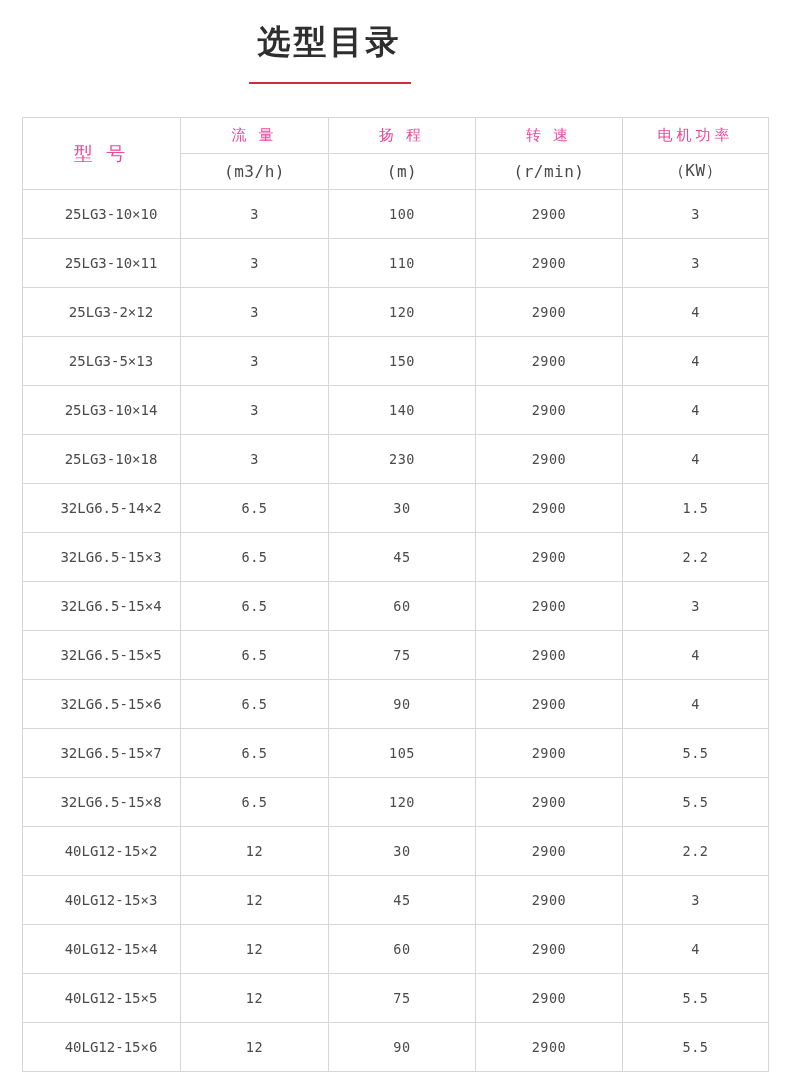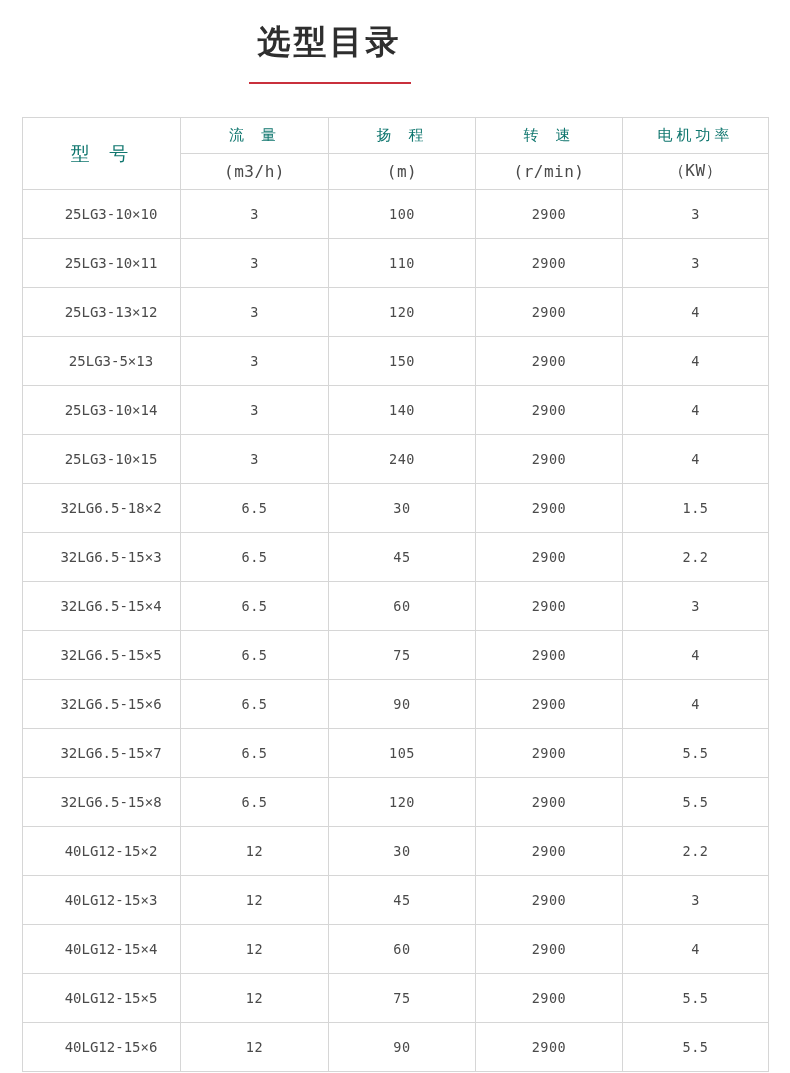--- a/index.html
+++ b/index.html
@@ -49,24 +49,24 @@
     border: 1px solid #d6d6d6;
     text-align: center;
     font-weight: normal;
     color: #4a4a4a;
     font-family: "DejaVu Sans Mono", monospace;
     font-size: 13.5px;
     letter-spacing: 0.5px;
   }
   table.spec th {
     height: 33px;
-    font-family: Liberation Mono, monospace;
+    font-family: Liberation Sans, sans-serif;
     font-size: 15px;
     letter-spacing: 4px;
-    color: #0f766e;
+    color: #ec4899;
   }
   table.spec th.model-head {
     font-size: 19px;
     letter-spacing: 4px;
     vertical-align: middle;
   }
   table.spec td.unit {
     height: 33px;
     font-size: 16px;
     color: #4a4a4a;
@@ -128,49 +128,49 @@
             <td class="cell">3</td>
           </tr>
           <tr>
             <td class="cell model">25LG3-10×11</td>
             <td class="cell">3</td>
             <td class="cell">110</td>
             <td class="cell">2900</td>
             <td class="cell">3</td>
           </tr>
           <tr>
-            <td class="cell model">25LG3-13×12</td>
+            <td class="cell model">25LG3-2×12</td>
             <td class="cell">3</td>
             <td class="cell">120</td>
             <td class="cell">2900</td>
             <td class="cell">4</td>
           </tr>
           <tr>
             <td class="cell model">25LG3-5×13</td>
             <td class="cell">3</td>
             <td class="cell">150</td>
             <td class="cell">2900</td>
             <td class="cell">4</td>
           </tr>
           <tr>
             <td class="cell model">25LG3-10×14</td>
             <td class="cell">3</td>
             <td class="cell">140</td>
             <td class="cell">2900</td>
             <td class="cell">4</td>
           </tr>
           <tr>
-            <td class="cell model">25LG3-10×15</td>
-            <td class="cell">3</td>
-            <td class="cell">240</td>
-            <td class="cell">2900</td>
-            <td class="cell">4</td>
-          </tr>
-          <tr>
-            <td class="cell model">32LG6.5-18×2</td>
+            <td class="cell model">25LG3-10×18</td>
+            <td class="cell">3</td>
+            <td class="cell">230</td>
+            <td class="cell">2900</td>
+            <td class="cell">4</td>
+          </tr>
+          <tr>
+            <td class="cell model">32LG6.5-14×2</td>
             <td class="cell">6.5</td>
             <td class="cell">30</td>
             <td class="cell">2900</td>
             <td class="cell">1.5</td>
           </tr>
           <tr>
             <td class="cell model">32LG6.5-15×3</td>
             <td class="cell">6.5</td>
             <td class="cell">45</td>
             <td class="cell">2900</td>

